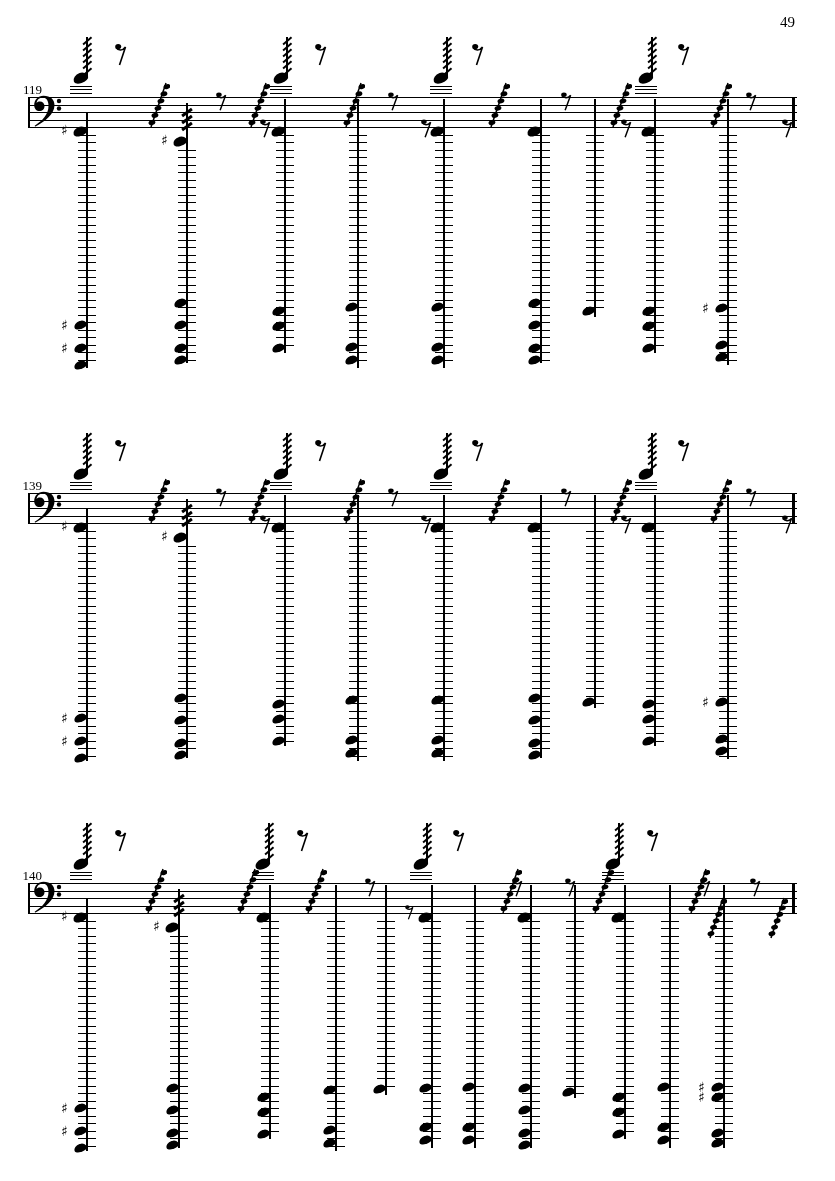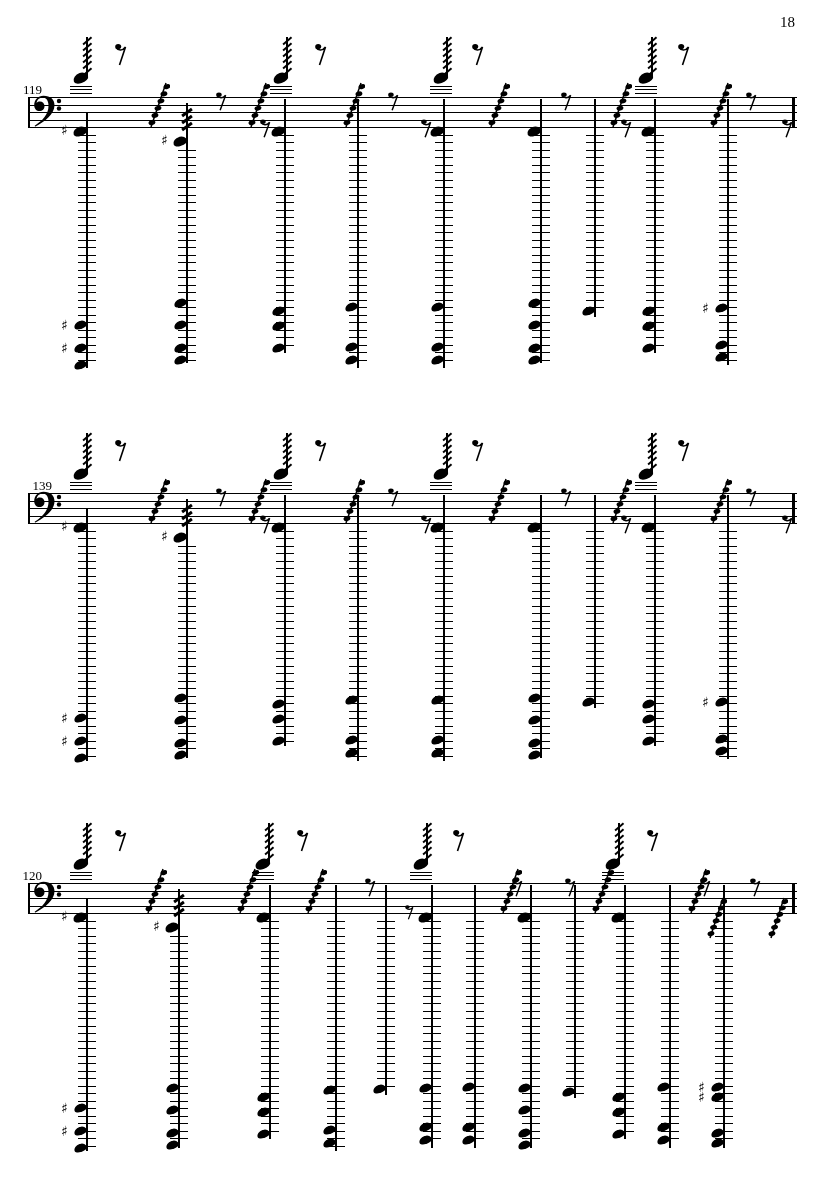--- a/index.html
+++ b/index.html
@@ -10,21 +10,21 @@
   .page-number{font-size:15px;}
   .measure-number{font-size:13px;width:38px;text-align:right;}
   .notehead{background:#000;border-radius:55% 45% 55% 45%/62% 62% 38% 38%;}
   .sharp{font-family:"DejaVu Sans","Liberation Sans",sans-serif;font-size:14px;line-height:14px;}
   svg{display:block;}
 </style>
 </head>
 <body>
 
 <div id="sheet">
-  <div class="abs page-number" style="left:780px;top:14px;">18</div>
+  <div class="abs page-number" style="left:780px;top:14px;">49</div>
   <div id="score" class="abs" style="left:0;top:0;width:835px;height:1181px;">
       <div class="abs ink" style="left: 28px; top: 97px; width: 769px; height: 1.4px;"></div>
       <div class="abs ink" style="left: 28px; top: 104.5px; width: 769px; height: 1.4px;"></div>
       <div class="abs ink" style="left: 28px; top: 112px; width: 769px; height: 1.4px;"></div>
       <div class="abs ink" style="left: 28px; top: 119.5px; width: 769px; height: 1.4px;"></div>
       <div class="abs ink" style="left: 28px; top: 127px; width: 769px; height: 1.4px;"></div>
       <div class="abs ink" style="left: 28px; top: 97px; width: 1.5px; height: 31.4px;"></div>
       <div class="abs ink" style="left: 792px; top: 97px; width: 3px; height: 31.4px;"></div>
       <div class="abs measure-number" style="left: 4px; top: 82px; width: 38px; height: 14px; background: transparent;">119</div>
       <div class="abs" style="left: 33px; top: 95px; width: 30px; height: 34px; background: transparent;">
@@ -532,21 +532,21 @@
       <div class="abs sharp" style="left: 702px; top: 301px; width: 10px; height: 14px; background: transparent;">♯</div>
       <div class="abs notehead ink" style="left: 715px; top: 340.8px; width: 13px; height: 8.4px; transform: rotate(-18deg);"></div>
       <div class="abs notehead ink" style="left: 715px; top: 352.8px; width: 13px; height: 8.4px; transform: rotate(-18deg);"></div>
       <div class="abs ink" style="left: 28px; top: 493px; width: 769px; height: 1.4px;"></div>
       <div class="abs ink" style="left: 28px; top: 500.5px; width: 769px; height: 1.4px;"></div>
       <div class="abs ink" style="left: 28px; top: 508px; width: 769px; height: 1.4px;"></div>
       <div class="abs ink" style="left: 28px; top: 515.5px; width: 769px; height: 1.4px;"></div>
       <div class="abs ink" style="left: 28px; top: 523px; width: 769px; height: 1.4px;"></div>
       <div class="abs ink" style="left: 28px; top: 493px; width: 1.5px; height: 31.4px;"></div>
       <div class="abs ink" style="left: 792px; top: 493px; width: 3px; height: 31.4px;"></div>
-      <div class="abs measure-number" style="left: 14px; top: 478px; width: 38px; height: 14px; background: transparent;">139</div>
+      <div class="abs measure-number" style="left: 4px; top: 478px; width: 38px; height: 14px; background: transparent;">139</div>
       <div class="abs" style="left: 33px; top: 491px; width: 30px; height: 34px; background: transparent;">
         <svg width="30" height="34" viewBox="0 0 30 34" fill="#000">
           <path d="M10.5,0.8 C17.5,0.8 21.5,4.6 21.5,10.2 C21.5,19 12,26.5 2.5,31.5 C1.9,31.8 1.4,31 2,30.6 C9.5,25.6 15.5,19.5 15.5,10.8 C15.5,5.4 13,2.6 9.6,2.6 C6.4,2.6 4.1,4.9 3.6,7.9 C4.4,7.1 5.5,6.6 6.9,6.6 C9.5,6.6 11.5,8.6 11.5,11.3 C11.5,14.1 9.4,16.1 6.6,16.1 C3.4,16.1 1.2,13.6 1.2,10.2 C1.2,4.8 5,0.8 10.5,0.8 Z"></path>
           <circle cx="26" cy="6" r="2.2"></circle>
           <circle cx="26" cy="13.5" r="2.2"></circle>
         </svg>
       </div>
       <div class="abs notehead ink" style="left: 72.5px; top: 468.75px; width: 15px; height: 9.5px; transform: rotate(-20deg);"></div>
       <div class="abs ink" style="left: 70px; top: 481.8px; width: 22px; height: 1.3px;"></div>
       <div class="abs ink" style="left: 70px; top: 485.2px; width: 22px; height: 1.3px;"></div>
@@ -1043,21 +1043,21 @@
       <div class="abs sharp" style="left: 702px; top: 695px; width: 10px; height: 14px; background: transparent;">♯</div>
       <div class="abs notehead ink" style="left: 715px; top: 734.8px; width: 13px; height: 8.4px; transform: rotate(-18deg);"></div>
       <div class="abs notehead ink" style="left: 715px; top: 746.8px; width: 13px; height: 8.4px; transform: rotate(-18deg);"></div>
       <div class="abs ink" style="left: 28px; top: 883px; width: 769px; height: 1.4px;"></div>
       <div class="abs ink" style="left: 28px; top: 890.5px; width: 769px; height: 1.4px;"></div>
       <div class="abs ink" style="left: 28px; top: 898px; width: 769px; height: 1.4px;"></div>
       <div class="abs ink" style="left: 28px; top: 905.5px; width: 769px; height: 1.4px;"></div>
       <div class="abs ink" style="left: 28px; top: 913px; width: 769px; height: 1.4px;"></div>
       <div class="abs ink" style="left: 28px; top: 883px; width: 1.5px; height: 31.4px;"></div>
       <div class="abs ink" style="left: 792px; top: 883px; width: 3px; height: 31.4px;"></div>
-      <div class="abs measure-number" style="left: 4px; top: 868px; width: 38px; height: 14px; background: transparent;">120</div>
+      <div class="abs measure-number" style="left: 4px; top: 868px; width: 38px; height: 14px; background: transparent;">140</div>
       <div class="abs" style="left: 33px; top: 881px; width: 30px; height: 34px; background: transparent;">
         <svg width="30" height="34" viewBox="0 0 30 34" fill="#000">
           <path d="M10.5,0.8 C17.5,0.8 21.5,4.6 21.5,10.2 C21.5,19 12,26.5 2.5,31.5 C1.9,31.8 1.4,31 2,30.6 C9.5,25.6 15.5,19.5 15.5,10.8 C15.5,5.4 13,2.6 9.6,2.6 C6.4,2.6 4.1,4.9 3.6,7.9 C4.4,7.1 5.5,6.6 6.9,6.6 C9.5,6.6 11.5,8.6 11.5,11.3 C11.5,14.1 9.4,16.1 6.6,16.1 C3.4,16.1 1.2,13.6 1.2,10.2 C1.2,4.8 5,0.8 10.5,0.8 Z"></path>
           <circle cx="26" cy="6" r="2.2"></circle>
           <circle cx="26" cy="13.5" r="2.2"></circle>
         </svg>
       </div>
       <div class="abs notehead ink" style="left: 72.5px; top: 858.75px; width: 15px; height: 9.5px; transform: rotate(-20deg);"></div>
       <div class="abs ink" style="left: 70px; top: 871.8px; width: 22px; height: 1.3px;"></div>
       <div class="abs ink" style="left: 70px; top: 875.2px; width: 22px; height: 1.3px;"></div>

